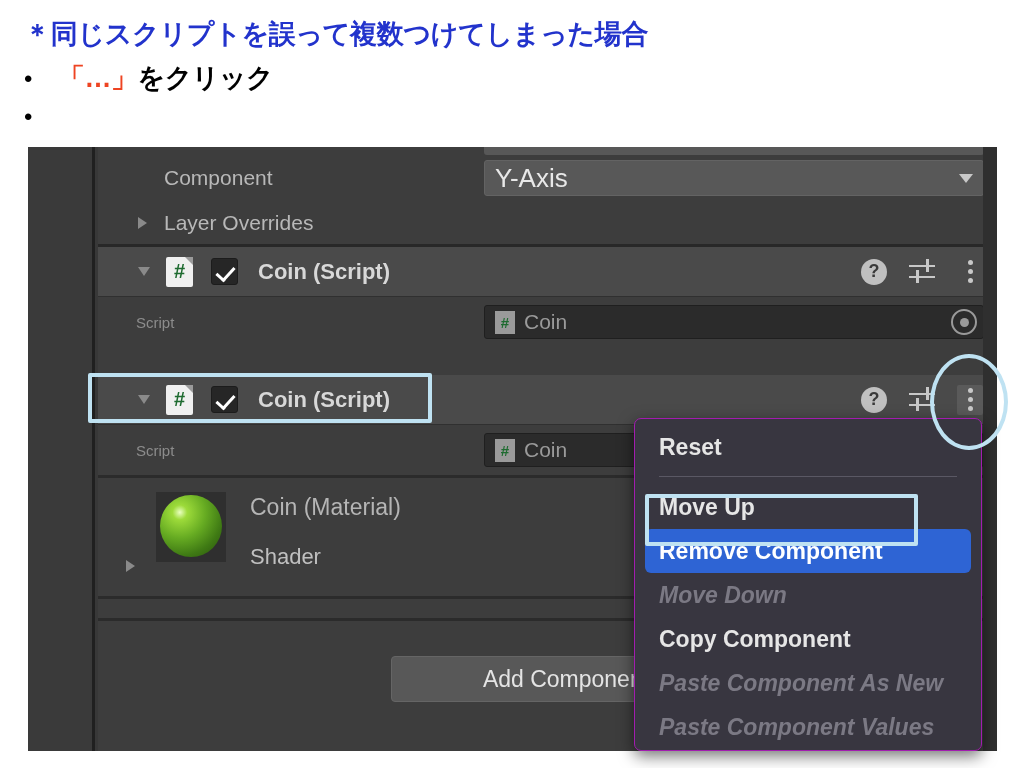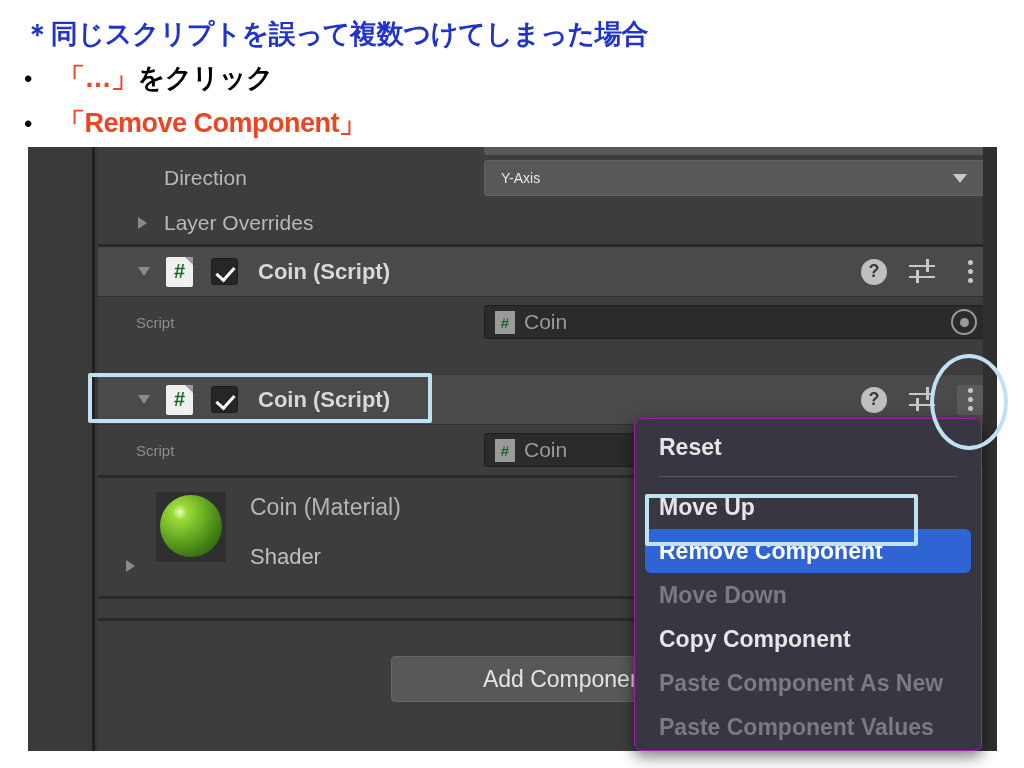--- a/index.html
+++ b/index.html
@@ -131,23 +131,23 @@
   }
 
   
   .enum-field {
     position: absolute;
     background: #585858;
     border: 1px solid #636363;
     border-radius: 3px;
     display: flex;
     align-items: center;
-    padding: 0 16px;
+    padding: 0 10px;
     color: #e8e8e8;
-    font-size: 14px;
+    font-size: 26px;
   }
   .enum-caret {
     margin-left: auto;
     width: 0; height: 0;
     border-top: 9px solid #c8c8c8;
     border-left: 7px solid transparent;
     border-right: 7px solid transparent;
   }
 
   
@@ -398,21 +398,21 @@
   .menu-item {
     height: 44px;
     display: flex;
     align-items: center;
     padding-left: 24px;
     font-size: 23px;
     font-weight: bold;
     color: #e6e6e6;
     white-space: nowrap;
   }
-  .menu-item.disabled { color: #7b7984; }
+  .menu-item.disabled { color: #7b7984; font-style: italic; }
   .menu-item.selected {
     background: #2e64d4;
     color: #ffffff;
     margin: 0 10px;
     border-radius: 6px;
     padding-left: 14px;
   }
   .menu-sep {
     height: 1px;
     background: #5a5864;
@@ -444,36 +444,35 @@
   <div class="hdr-title">＊同じスクリプトを誤って複数つけてしまった場合</div>
 
   <div class="bullet-row" id="bullet-row-1">
     <span class="bullet-dot">•</span>
     <span class="bullet-accent">「…」</span>
     <span class="bullet-plain"> をクリック</span>
   </div>
 
   <div class="bullet-row" id="bullet-row-2">
     <span class="bullet-dot">•</span>
-    <span class="bullet-accent">「Remove Component」</span>
   </div>
 </div>
 
 <div id="inspector">
 
   <div id="inspector-gutter"></div>
 
   <div id="inspector-body">
 
     <div class="row" id="row-clipped">
       <div id="clip-field"></div>
     </div>
 
     <div class="row" id="row-direction">
-      <span class="field-label" style="left:66px;">Direction</span>
+      <span class="field-label" style="left:66px;">Component</span>
       <div class="enum-field" style="left:386px; width:500px; height:36px; top:5px;">
         <span>Y-Axis</span>
         <span class="enum-caret"></span>
       </div>
     </div>
 
     <div class="row" id="row-layer-overrides">
       <span class="disclosure" style="position:absolute;left:40px;"></span>
       <span class="field-label" style="left:66px;">Layer Overrides</span>
     </div>

